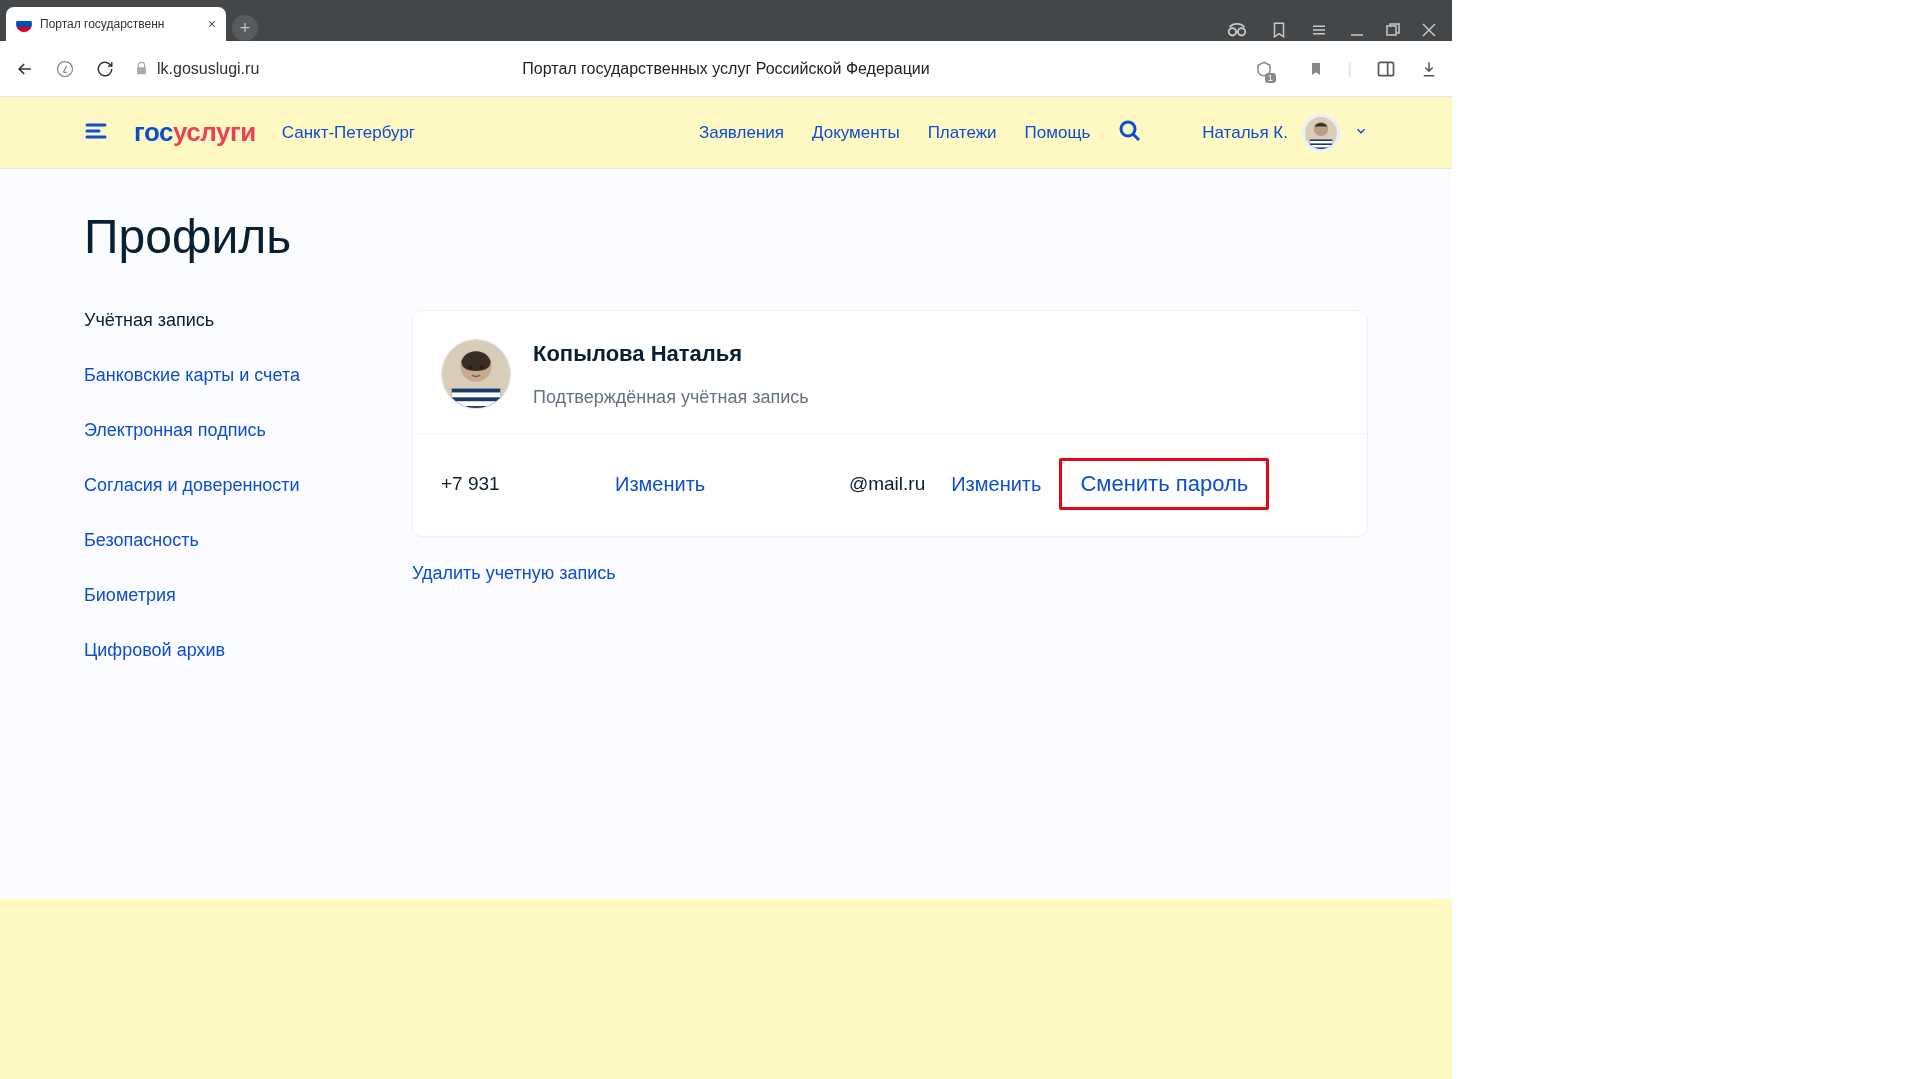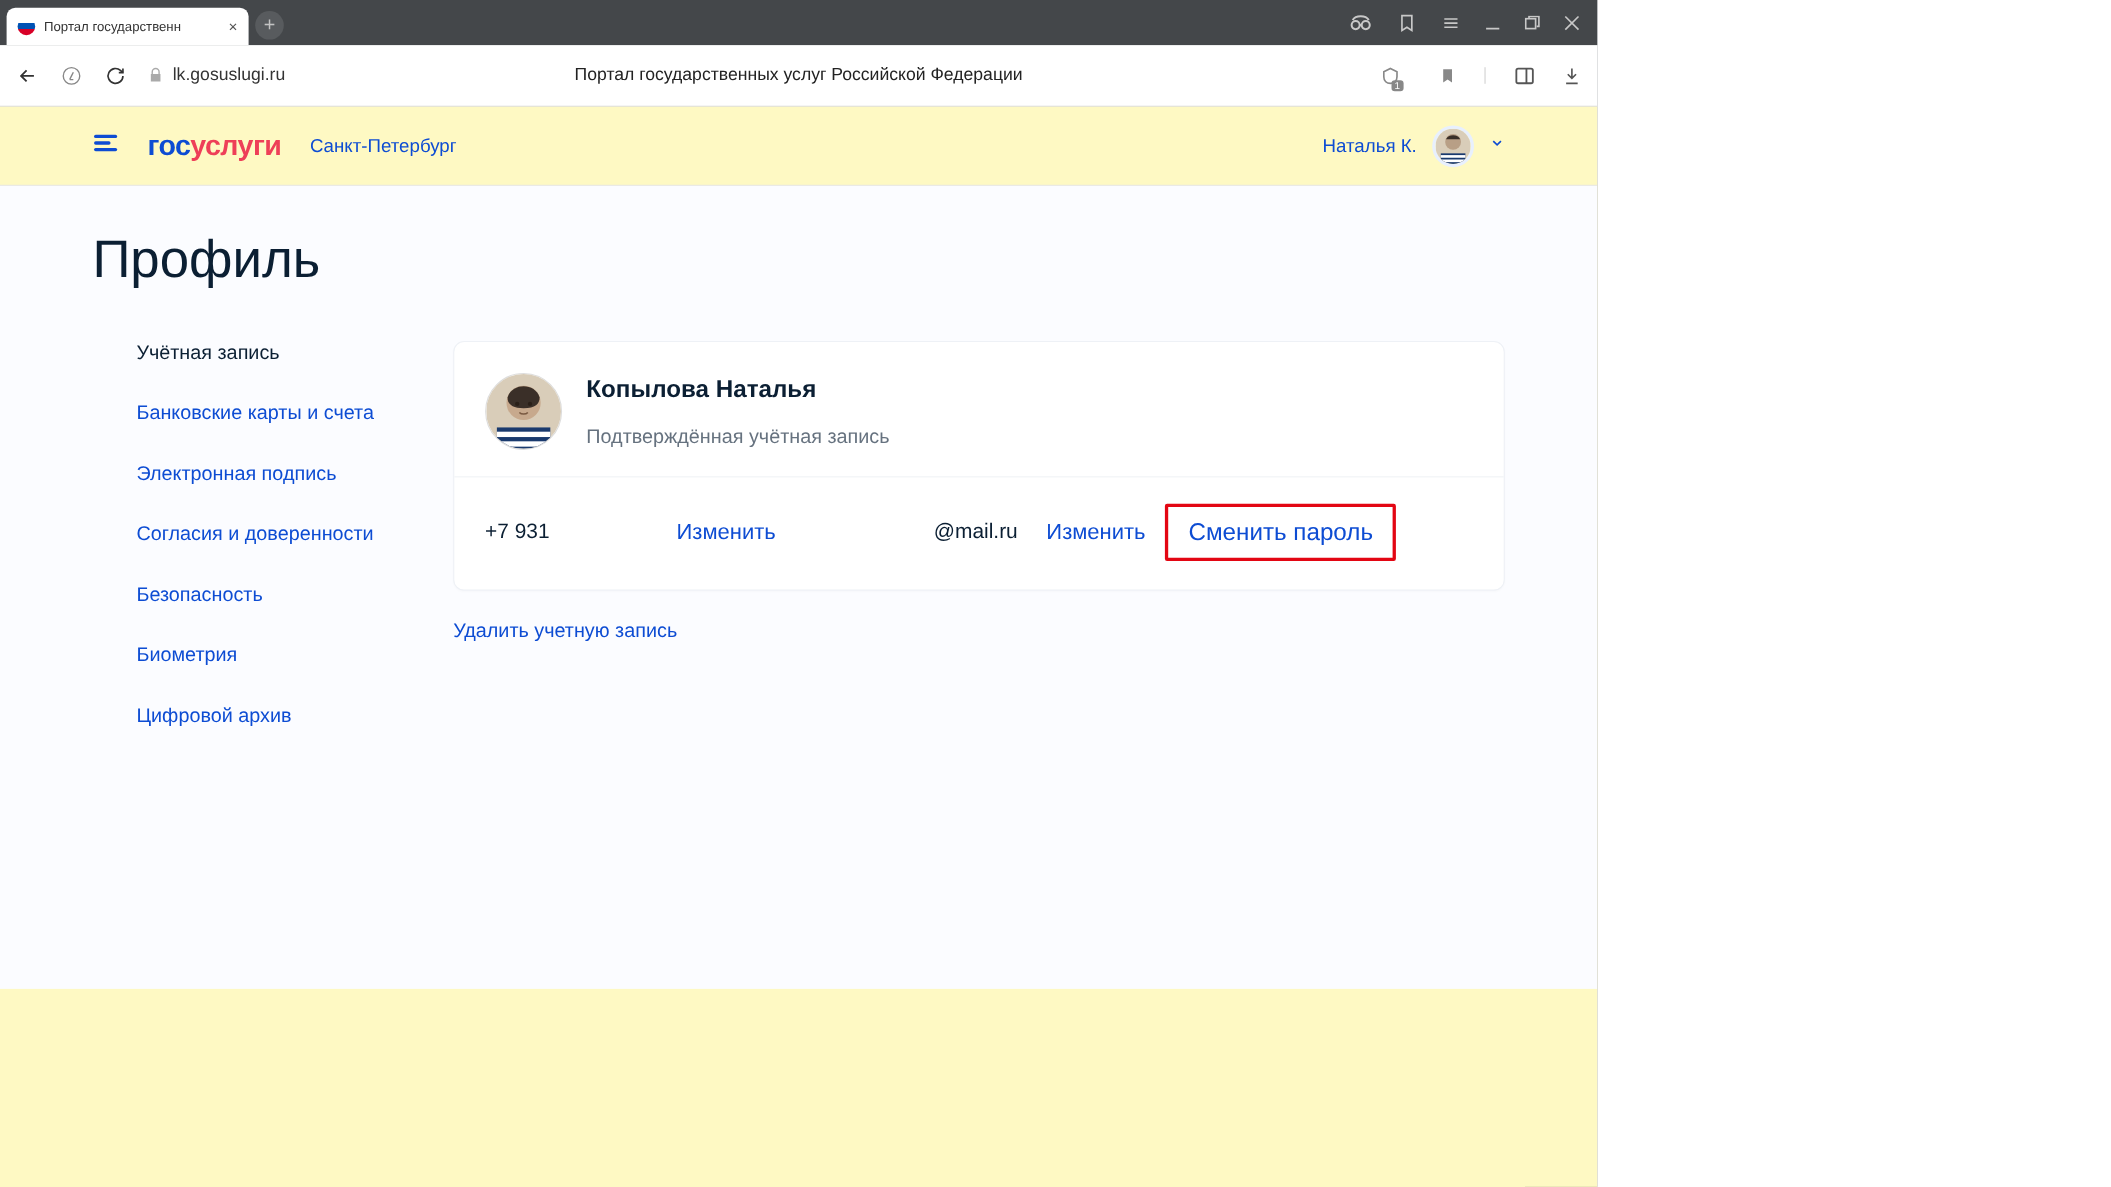--- a/index.html
+++ b/index.html
@@ -1,20 +1,20 @@
 <!DOCTYPE html>
 <html><head>
 <meta charset="utf-8">
 <style>
 * { margin: 0; padding: 0; box-sizing: border-box; }
 body { font-family: Arial, "Helvetica Neue", sans-serif; background: #fff; overflow: hidden; }
 
 
 .browser-chrome { width: 1452px; height: 1079px; background: #44474a; display: flex; flex-direction: column; }
-.tab-strip { height: 41px; background: #44474a; display: flex; align-items: center; padding: 0 6px; gap: 6px; }
+.tab-strip { height: 41px; background: #44474a; display: flex; align-items: flex-end; padding: 0 6px; gap: 6px; }
 .tab { height: 34px; background: #fff; border-radius: 8px 8px 0 0; display: flex; align-items: center; padding: 0 10px; gap: 8px; min-width: 220px; margin-top: 7px; }
 .tab-favicon { width: 16px; height: 16px; border-radius: 50%; background: linear-gradient(to bottom, #fff 33%, #0052b4 33%, #0052b4 66%, #d80027 66%); flex-shrink: 0; }
 .tab-title { font-size: 12px; color: #333; flex: 1; white-space: nowrap; overflow: hidden; }
 .tab-close { font-size: 14px; color: #555; cursor: pointer; }
 .tab-add { width: 26px; height: 26px; border-radius: 50%; background: #585b5e; color: #c3c3c3; display: flex; align-items: center; justify-content: center; font-size: 18px; cursor: pointer; margin-top: 4px; }
 .win-controls { margin-left: auto; display: flex; gap: 22px; align-items: center; padding-right: 10px; }
 .win-controls svg, .win-controls .ico { color: #c8c8c8; }
 
 .addr-bar { height: 56px; background: #fff; display: flex; align-items: center; padding: 0 14px; gap: 18px; border-bottom: 1px solid #e6e6e6; }
 .nav-btn { width: 22px; height: 22px; display: flex; align-items: center; justify-content: center; cursor: pointer; color: #333; }
@@ -46,21 +46,21 @@
 .user-name { color: #0d4cd3; font-size: 17px; }
 .mini-avatar { width: 38px; height: 38px; border-radius: 50%; border: 3px solid #e8f0fe; overflow: hidden; }
 .mini-avatar svg { width: 100%; height: 100%; }
 .chevron { color: #0d4cd3; }
 
 
 .main { background: #fbfcff; min-height: 730px; padding: 40px 84px 80px; }
 .page-h1 { font-size: 48px; font-weight: normal; color: #0b1f33; margin-bottom: 46px; }
 .layout { display: flex; gap: 42px; }
 .sidebar { width: 286px; display: flex; flex-direction: column; gap: 34px; }
-.sidebar a { font-size: 18px; text-decoration: none; cursor: pointer; margin-left: 40px; }
+.sidebar a { font-size: 18px; text-decoration: none; cursor: pointer; }
 .sidebar .active { color: #0b1f33; }
 .sidebar .link { color: #0d4cd3; }
 .content-col { flex: 1; }
 .card { background: #fff; border: 1px solid #eef1f6; border-radius: 10px; padding: 28px 0 26px; box-shadow: 0 1px 2px rgba(0,0,0,0.02); }
 .card-head { display: flex; align-items: center; gap: 22px; padding: 0 28px 24px; border-bottom: 1px solid #f0f2f6; }
 .big-avatar { width: 70px; height: 70px; border-radius: 50%; border: 1px solid #ddd; overflow: hidden; flex-shrink: 0; }
 .big-avatar svg { width: 100%; height: 100%; }
 .card-person-name { font-size: 22px; color: #0b1f33; font-weight: 600; margin-bottom: 20px; }
 .card-sub { font-size: 18px; color: #66727f; }
 .card-body { padding: 24px 28px 0; display: flex; flex-direction: row; gap: 22px; }
@@ -168,20 +168,32 @@
             <line x1="3" y1="6" x2="21" y2="6"></line>
             <line x1="3" y1="12" x2="15" y2="12"></line>
             <line x1="3" y1="18" x2="21" y2="18"></line>
           </svg>
       </div>
       <div class="logo">
         <span class="l1">гос</span><span class="l2">услуги</span>
       </div>
       <a class="city">Санкт-Петербург</a>
       <div class="nav-spacer"></div>
+      <nav class="site-nav">
+        <a>Заявления</a>
+        <a>Документы</a>
+        <a>Платежи</a>
+        <a>Помощь</a>
+        <span class="search-ico">
+          <svg width="24" height="24" viewBox="0 0 24 24" fill="none" stroke="currentColor" stroke-width="3">
+              <circle cx="10" cy="10" r="7"></circle>
+              <line x1="21" y1="21" x2="15" y2="15"></line>
+            </svg>
+        </span>
+      </nav>
       <div class="user-block">
         <span class="user-name">Наталья К.</span>
         <div class="mini-avatar">
           <svg viewBox="0 0 40 40">
               <rect width="40" height="40" fill="#d9cdb9"></rect>
               <circle cx="20" cy="15" r="9" fill="#b89f86"></circle>
               <path d="M12 12c2-6 14-6 16 0" fill="#3a2f28"></path>
               <rect x="6" y="28" width="28" height="12" fill="#1a3a6e"></rect>
               <rect x="6" y="30" width="28" height="3" fill="#fff"></rect>
               <rect x="6" y="35" width="28" height="3" fill="#fff"></rect>

